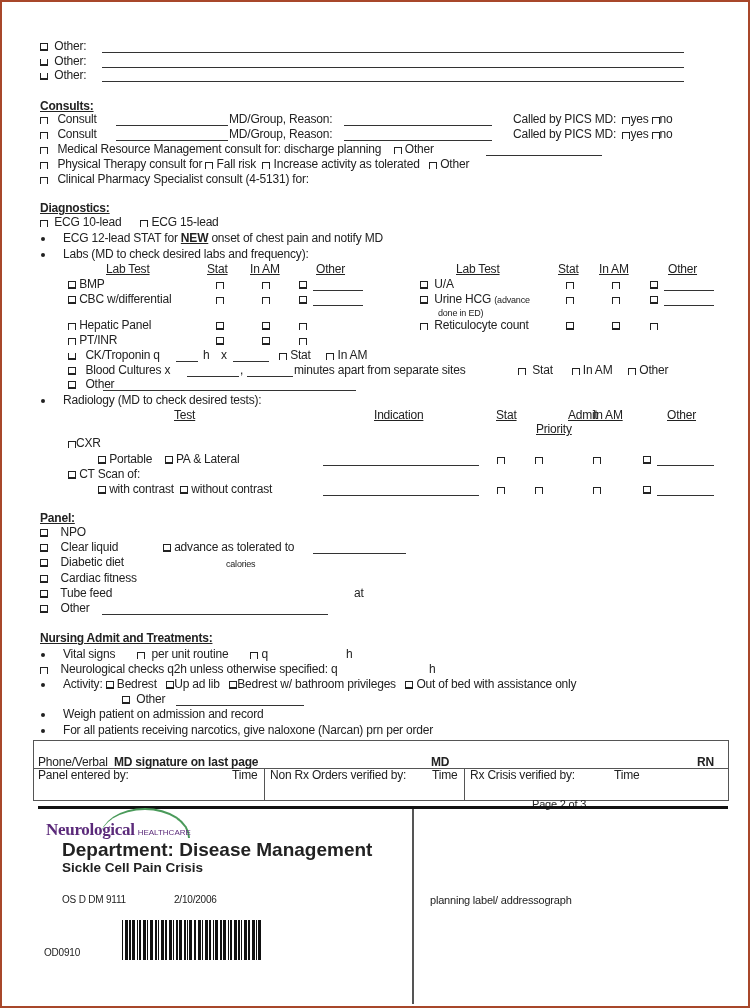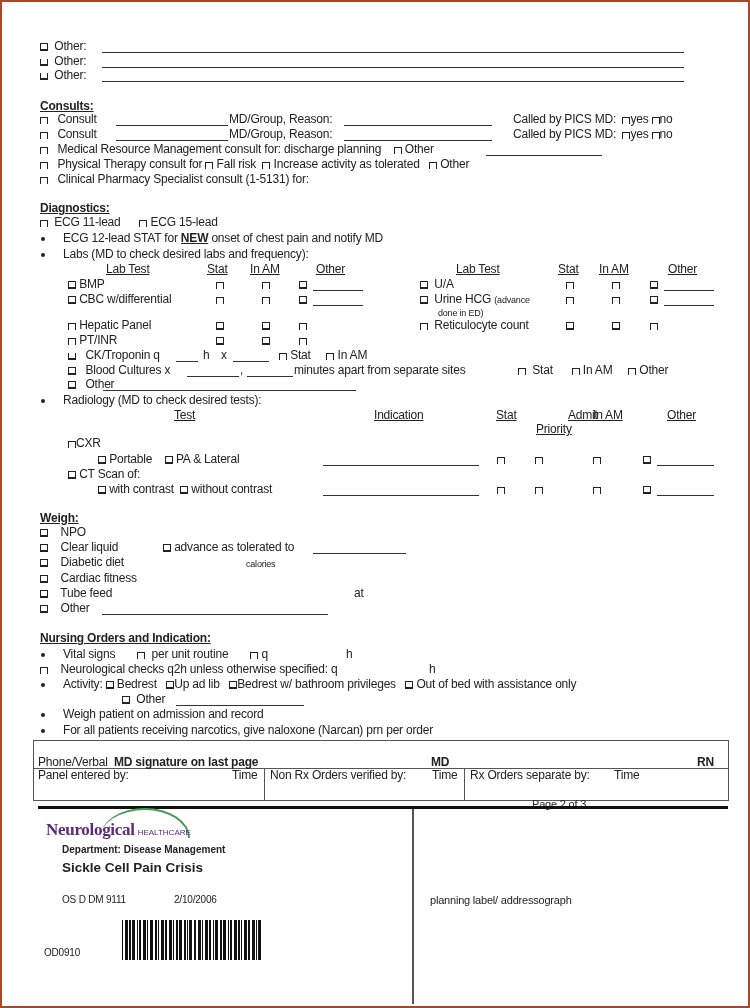--- a/index.html
+++ b/index.html
@@ -46,24 +46,24 @@
 <div class="t" style="left:40px;top:127px"><span class="cb"></span>&nbsp;&nbsp;&nbsp;<span>Consult</span></div>
 <div class="line" style="left:116px;top:140px;width:112px"></div>
 <div class="t" style="left:229px;top:127px">MD/Group, Reason:</div>
 <div class="line" style="left:344px;top:140px;width:148px"></div>
 <div class="t" style="left:513px;top:127px"><span>Called by PICS MD:</span>&nbsp; <span class="cb"></span><span>yes</span> <span class="cb"></span><span>no</span></div>
 
 <div class="t" style="left:40px;top:142px"><span class="cb"></span>&nbsp;&nbsp;&nbsp;<span>Medical Resource Management consult for:  discharge planning</span>&nbsp;&nbsp;&nbsp; <span class="cb"></span> <span>Other</span></div>
 <div class="line" style="left:486px;top:155px;width:116px"></div>
 
 <div class="t" style="left:40px;top:157px"><span class="cb"></span>&nbsp;&nbsp;&nbsp;<span>Physical Therapy consult for</span> <span class="cb"></span> <span>Fall risk</span>&nbsp; <span class="cb"></span> <span>Increase activity as tolerated</span>&nbsp;&nbsp; <span class="cb"></span> <span>Other</span></div>
-<div class="t" style="left:40px;top:172px"><span class="cb"></span>&nbsp;&nbsp;&nbsp;<span>Clinical Pharmacy Specialist consult (1-5131) for:</span></div>
+<div class="t" style="left:40px;top:172px"><span class="cb"></span>&nbsp;&nbsp;&nbsp;<span>Clinical Pharmacy Specialist consult (4-5131) for:</span></div>
 
 <div class="t b u" style="left:40px;top:201px">Diagnostics:</div>
-<div class="t" style="left:40px;top:215px"><span class="cb"></span>&nbsp;&nbsp;<span>ECG 11-lead</span>&nbsp;&nbsp;&nbsp;&nbsp;&nbsp; <span class="cb"></span>&nbsp;<span>ECG 15-lead</span></div>
+<div class="t" style="left:40px;top:215px"><span class="cb"></span>&nbsp;&nbsp;<span>ECG 10-lead</span>&nbsp;&nbsp;&nbsp;&nbsp;&nbsp; <span class="cb"></span>&nbsp;<span>ECG 15-lead</span></div>
 <div class="bullet" style="left:41px;top:237px"></div>
 <div class="t" style="left:63px;top:231px"><span>ECG 12-lead STAT for </span><span class="b u">NEW</span><span> onset of chest pain and notify MD</span></div>
 <div class="bullet" style="left:41px;top:253px"></div>
 <div class="t" style="left:63px;top:247px">Labs (MD to check desired labs and frequency):</div>
 
 <div class="t u" style="left:106px;top:262px">Lab Test</div>
 <div class="t u" style="left:207px;top:262px">Stat</div>
 <div class="t u" style="left:250px;top:262px">In AM</div>
 <div class="t u" style="left:316px;top:262px">Other</div>
 
@@ -150,34 +150,34 @@
 
 <div class="t" style="left:68px;top:467px"><span class="cb full"></span> <span>CT Scan of:</span></div>
 <div class="t" style="left:98px;top:482px"><span class="cb full"></span> <span>with contrast</span>&nbsp; <span class="cb full"></span> <span>without contrast</span></div>
 <div class="line" style="left:323px;top:495px;width:156px"></div>
 <div class="t" style="left:497px;top:482px"><span class="cb"></span></div>
 <div class="t" style="left:535px;top:482px"><span class="cb"></span></div>
 <div class="t" style="left:593px;top:482px"><span class="cb"></span></div>
 <div class="t" style="left:643px;top:482px"><span class="cb full"></span></div>
 <div class="line" style="left:657px;top:495px;width:57px"></div>
 
-<div class="t b u" style="left:40px;top:511px">Weigh:</div>
+<div class="t b u" style="left:40px;top:511px">Panel:</div>
 <div class="t" style="left:40px;top:525px"><span class="cb full"></span>&nbsp;&nbsp;&nbsp; <span>NPO</span></div>
 <div class="t" style="left:40px;top:540px"><span class="cb full"></span>&nbsp;&nbsp;&nbsp; <span>Clear liquid</span></div>
 <div class="t" style="left:163px;top:540px"><span class="cb full"></span> <span>advance as tolerated to</span></div>
 <div class="line" style="left:313px;top:553px;width:93px"></div>
 <div class="t" style="left:40px;top:555px"><span class="cb full"></span>&nbsp;&nbsp;&nbsp; <span>Diabetic diet</span></div>
-<div class="t sm" style="left:246px;top:557px">calories</div>
+<div class="t sm" style="left:226px;top:557px">calories</div>
 <div class="t" style="left:40px;top:571px"><span class="cb full"></span>&nbsp;&nbsp;&nbsp; <span>Cardiac fitness</span></div>
 <div class="t" style="left:40px;top:586px"><span class="cb full"></span>&nbsp;&nbsp;&nbsp; <span>Tube feed</span></div>
 <div class="t" style="left:354px;top:586px">at</div>
 <div class="t" style="left:40px;top:601px"><span class="cb full"></span>&nbsp;&nbsp;&nbsp; <span>Other</span></div>
 <div class="line" style="left:102px;top:614px;width:226px"></div>
 
-<div class="t b u" style="left:40px;top:631px">Nursing Orders and Indication:</div>
+<div class="t b u" style="left:40px;top:631px">Nursing Admit and Treatments:</div>
 <div class="bullet" style="left:41px;top:653px"></div>
 <div class="t" style="left:63px;top:647px"><span>Vital signs</span>&nbsp;&nbsp;&nbsp;&nbsp;&nbsp;&nbsp; <span class="cb"></span>&nbsp; <span>per unit routine</span>&nbsp;&nbsp;&nbsp;&nbsp;&nbsp;&nbsp; <span class="cb"></span> <span>q</span></div>
 <div class="t" style="left:346px;top:647px">h</div>
 <div class="t" style="left:40px;top:662px"><span class="cb"></span>&nbsp;&nbsp;&nbsp; <span>Neurological checks q2h unless otherwise specified:  q</span></div>
 <div class="t" style="left:429px;top:662px">h</div>
 <div class="bullet" style="left:41px;top:683px"></div>
 <div class="t" style="left:63px;top:677px"><span>Activity:</span> <span class="cb full"></span> <span>Bedrest</span>&nbsp;&nbsp; <span class="cb full"></span><span>Up ad lib</span>&nbsp;&nbsp; <span class="cb full"></span><span>Bedrest w/ bathroom privileges</span>&nbsp;&nbsp; <span class="cb full"></span> <span>Out of bed with assistance only</span></div>
 <div class="t" style="left:122px;top:692px"><span class="cb full"></span>&nbsp; <span>Other</span></div>
 <div class="line" style="left:176px;top:705px;width:128px"></div>
 <div class="bullet" style="left:41px;top:713px"></div>
@@ -189,30 +189,30 @@
 <div class="line" style="left:33px;top:768px;width:696px;border-bottom-color:#555"></div>
 <div class="t" style="left:38px;top:755px"><span>Phone/Verbal</span>&nbsp; <span class="b">MD signature on last page</span></div>
 <div class="t b" style="left:431px;top:755px">MD</div>
 <div class="t b" style="left:697px;top:755px">RN</div>
 <div class="vline" style="left:264px;top:768px;height:33px"></div>
 <div class="vline" style="left:464px;top:768px;height:33px"></div>
 <div class="t" style="left:38px;top:768px">Panel entered by:</div>
 <div class="t" style="left:232px;top:768px">Time</div>
 <div class="t" style="left:270px;top:768px">Non Rx Orders verified by:</div>
 <div class="t" style="left:432px;top:768px">Time</div>
-<div class="t" style="left:470px;top:768px">Rx Orders separate by:</div>
+<div class="t" style="left:470px;top:768px">Rx Crisis verified by:</div>
 <div class="t" style="left:614px;top:768px">Time</div>
 
 <div class="t" style="left:532px;top:797px;font-size:11px">Page 2 of 3</div>
 <div class="thick" style="left:38px;top:806px;width:690px"></div>
 <div class="vline" style="left:412px;top:809px;height:195px;border-left:2px solid #555"></div>
 
 <div class="arc"></div>
 <div class="logo"><span>Neurological</span><span class="logo-sub">HEALTHCARE</span></div>
-<div class="t b" style="left:62px;top:843px;font-size:10px;letter-spacing:0">Department:  Disease Management</div>
+<div class="t b" style="left:62px;top:843px;font-size:19px;letter-spacing:0">Department:  Disease Management</div>
 <div class="t b" style="left:62px;top:861px;font-size:13.5px;letter-spacing:0">Sickle Cell Pain Crisis</div>
 <div class="t" style="left:62px;top:893px;font-size:10px">OS D DM 9111</div>
 <div class="t" style="left:174px;top:893px;font-size:10px">2/10/2006</div>
 <div class="t" style="left:44px;top:946px;font-size:10px">OD0910</div>
 
 <div class="barcode">
   <span style="width:1px;margin-right:2px"></span>
     <span style="width:3px;margin-right:1px"></span>
     <span style="width:2px;margin-right:1px"></span>
     <span style="width:3px;margin-right:2px"></span>

